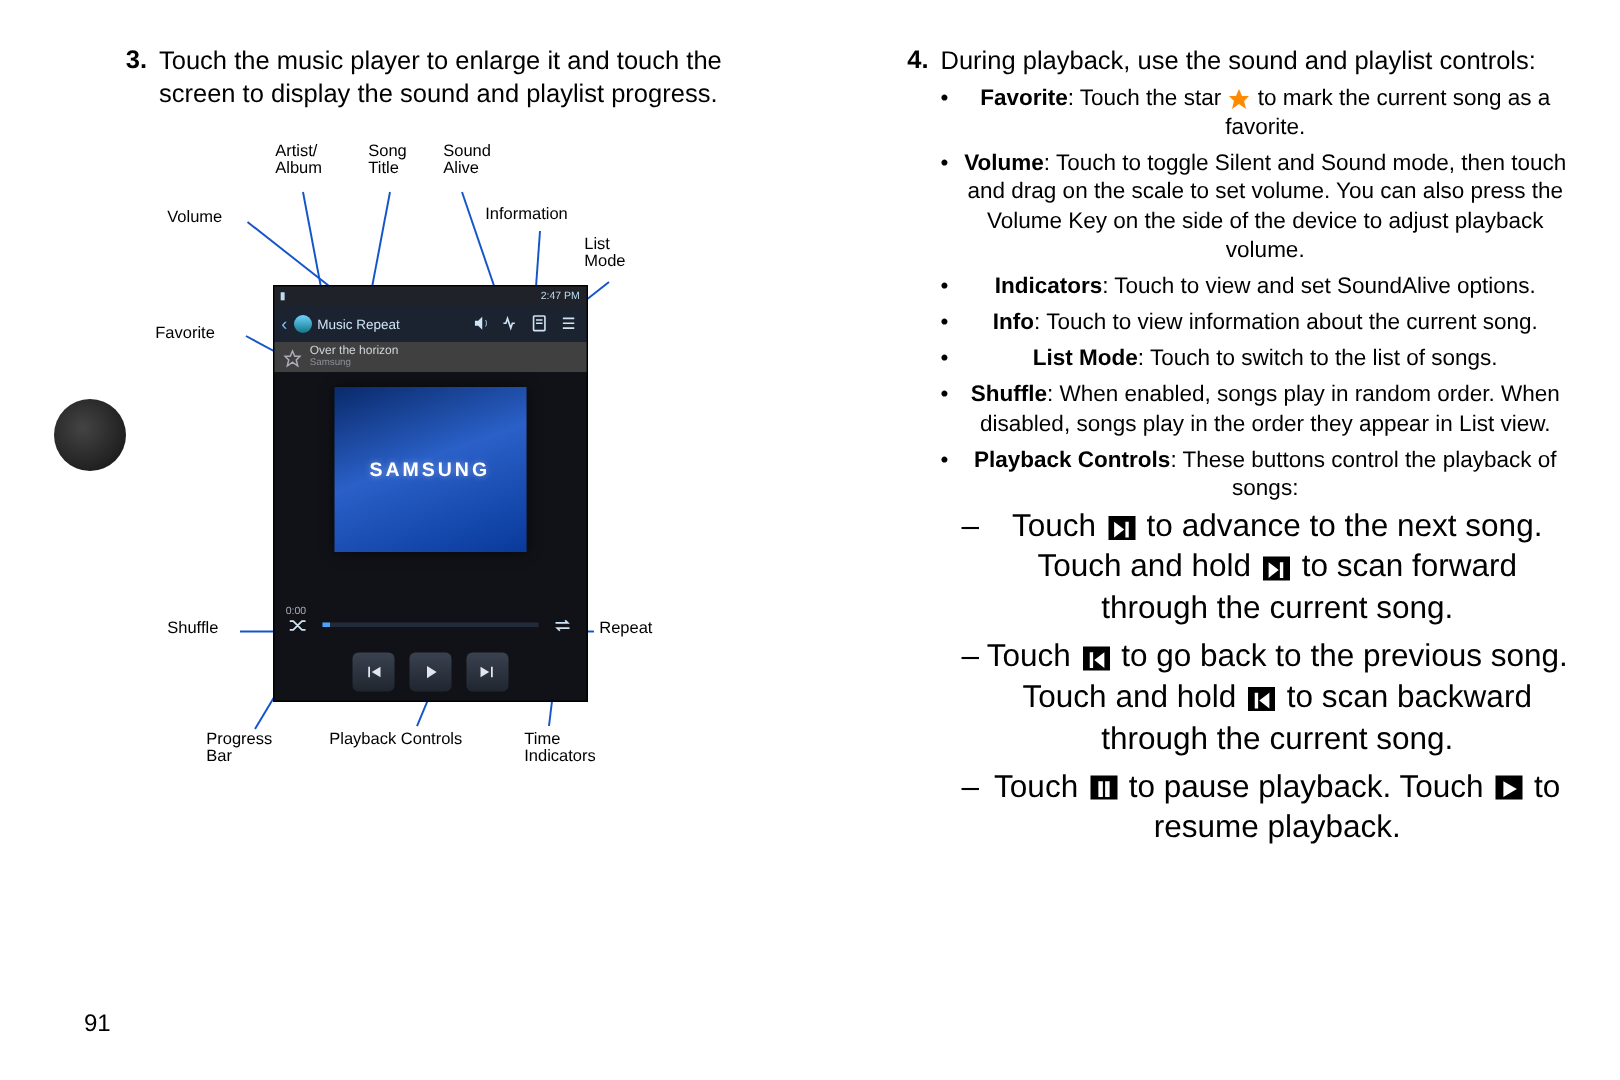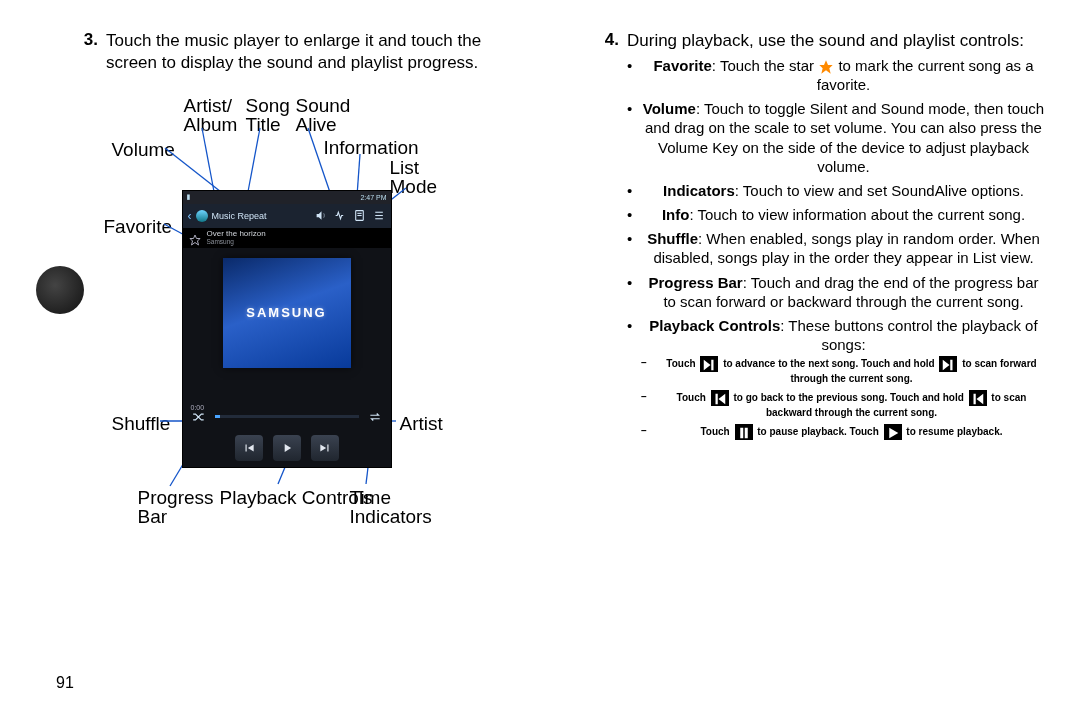--- a/index.html
+++ b/index.html
@@ -9,40 +9,40 @@
   .col.right{padding-left:10px;}
   ol.step{list-style:none;margin:0;padding:0;}
   ol.step>li{display:flex;margin:0 0 6px 0;}
   .num{font-weight:bold;min-width:28px;margin-left:36px;text-align:right;margin-right:8px;font-size:17px;}
   .txt{font-size:17px;line-height:1.28;}
   .txt b{font-weight:bold;}
   ul.bul{list-style:none;margin:4px 0 0 0;padding:0;text-align:center;}
   ul.bul>li{position:relative;padding-left:14px;font-size:15px;line-height:1.28;margin:0 0 5px 0;}
   ul.bul>li:before{content:"•";position:absolute;left:0;top:0;font-size:15px;}
   ul.dash{list-style:none;margin:2px 0 0 0;padding:0;}
-  ul.dash>li{position:relative;padding-left:16px;font-size:10px;line-height:1.3;margin:0 0 5px 0;font-weight:bold;}
+  ul.dash>li{position:relative;padding-left:16px;font-size:21px;line-height:1.3;margin:0 0 5px 0;}
   ul.dash>li:before{content:"–";position:absolute;left:0;top:0;}
   .star{display:inline-block;vertical-align:middle;}
   .star svg{display:block;}
   .icon-box{display:inline-block;width:18px;height:16px;background:#000;vertical-align:middle;position:relative;margin:0 2px;}
   .icon-box svg{position:absolute;inset:0;display:block;}
   .pg{position:absolute;left:56px;bottom:28px;font-size:16px;}
   
   .fig{position:relative;width:440px;height:460px;margin:14px auto 0 auto;}
-  .label{position:absolute;font-size:19px;line-height:1.05;white-space:nowrap;}
+  .label{position:absolute;font-size:11px;line-height:1.05;white-space:nowrap;}
   .lead{position:absolute;pointer-events:none;}
   
   .shot{position:absolute;left:123px;top:103px;width:208px;height:276px;background:#101217;box-shadow:0 0 0 1px #000;}
   .status{height:13px;background:#202229;display:flex;align-items:center;justify-content:space-between;padding:0 4px;font-size:7px;color:#bde;}
   .topbar{height:24px;background:#1b2330;display:flex;align-items:center;gap:4px;padding:0 5px;color:#cfe3f5;font-size:9px;}
   .back{color:#7fc3ff;font-size:12px;}
   .mp-icon{width:12px;height:12px;border-radius:50%;background:linear-gradient(#6fd4ff,#178);} 
   .sp{flex:1;}
   .tb-ico{width:15px;height:15px;display:flex;align-items:center;justify-content:center;color:#cfe3f5;font-size:10px;}
-  .strip{height:20px;background:#000000;display:flex;align-items:center;padding:0 6px;gap:6px;}
+  .strip{height:20px;background:#404040;display:flex;align-items:center;padding:0 6px;gap:6px;}
   .fav{width:12px;height:12px;}
   .songbox{font-size:8px;color:#d0d4da;line-height:1.1;}
   .art{margin:10px auto 0 auto;width:128px;height:110px;background:linear-gradient(160deg,#0a2a6a,#2a60c8 45%,#083a9a);display:flex;align-items:center;justify-content:center;box-shadow:0 0 8px rgba(0,0,0,.6);}
   .sam{color:#fff;font-weight:800;letter-spacing:2px;font-size:13px;text-shadow:0 0 4px rgba(255,255,255,.4);}
   .ctrlrow{position:absolute;bottom:42px;left:0;right:0;height:16px;display:flex;align-items:center;justify-content:space-between;padding:0 8px;}
   .shuf,.rep{width:16px;height:12px;color:#cfe3f5;display:flex;align-items:center;justify-content:center;}
   .pbar{flex:1;margin:0 8px;height:3px;background:#222b3a;position:relative;}
   .pbar:before{content:"";position:absolute;left:0;top:0;height:100%;width:4%;background:#4aa4ff;}
   .time{position:absolute;bottom:56px;left:0;right:0;display:flex;justify-content:space-between;padding:0 8px;font-size:7px;color:#aab;}
   .play{position:absolute;bottom:6px;left:50%;transform:translateX(-50%);display:flex;gap:10px;}
@@ -72,21 +72,21 @@
 Bar</div>
       <div class="label" style="left:124px;top:8px;white-space:pre">Artist/
 Album</div>
       <div class="label" style="left:186px;top:8px;white-space:pre">Song
 Title</div>
       <div class="label" style="left:236px;top:8px;white-space:pre">Sound
 Alive</div>
       <div class="label" style="left:264px;top:50px">Information</div>
       <div class="label" style="left:330px;top:70px;white-space:pre">List
 Mode</div>
-      <div class="label" style="left:340px;top:326px">Artist</div>
+      <div class="label" style="left:340px;top:326px">Repeat</div>
       <div class="label" style="left:160px;top:400px">Playback Controls</div>
       <div class="label" style="left:290px;top:400px;white-space:pre">Time
 Indicators</div>
 
       <svg class="lead" style="left:0;top:0" width="440" height="460">
         <g stroke="#1455c9" stroke-width="1.3" fill="none">
           <line x1="105" y1="60" x2="184" y2="122"></line>
           <line x1="104" y1="136" x2="130" y2="150"></line>
           <line x1="100" y1="333" x2="134" y2="333"></line>
           <line x1="110" y1="398" x2="140" y2="348"></line>
@@ -201,22 +201,22 @@
           <span>During playback, use the sound and playlist controls:</span>
           <ul class="bul">
             <li>
               <b>Favorite</b><span>: Touch the star </span><span class="star"><svg width="16" height="16" viewBox="0 0 24 24">
                     <polygon fill="#ff8a00" points="12,2 15,9 22,9 17,14 19,22 12,17 5,22 7,14 2,9 9,9"></polygon>
                   </svg></span><span> to mark the current song as a favorite.</span>
             </li>
             <li><b>Volume</b><span>: Touch to toggle Silent and Sound mode, then touch and drag on the scale to set volume. You can also press the Volume Key on the side of the device to adjust playback volume.</span></li>
             <li><b>Indicators</b><span>: Touch to view and set SoundAlive options.</span></li>
             <li><b>Info</b><span>: Touch to view information about the current song.</span></li>
+            <li><b>List Mode</b><span>: Touch to switch to the list of songs.</span></li>
             <li><b>Shuffle</b><span>: When enabled, songs play in random order. When disabled, songs play in the order they appear in List view.</span></li>
-            <li><b>Progress Bar</b><span>: Touch and drag the end of the progress bar to scan forward or backward through the current song.</span></li>
             <li><b>Playback Controls</b><span>: These buttons control the playback of songs:</span>
               <ul class="dash">
                 <li>
                   <span>Touch </span><span class="icon-box"><svg viewBox="0 0 24 24">
                         <path fill="#fff" d="M5 5v14l9-7zM15 5h3v14h-3z"></path>
                       </svg></span><span> to advance to the next song. Touch and hold </span><span class="icon-box"><svg viewBox="0 0 24 24">
                         <path fill="#fff" d="M5 5v14l9-7zM15 5h3v14h-3z"></path>
                       </svg></span><span> to scan forward through the current song.</span>
                 </li>
                 <li>

